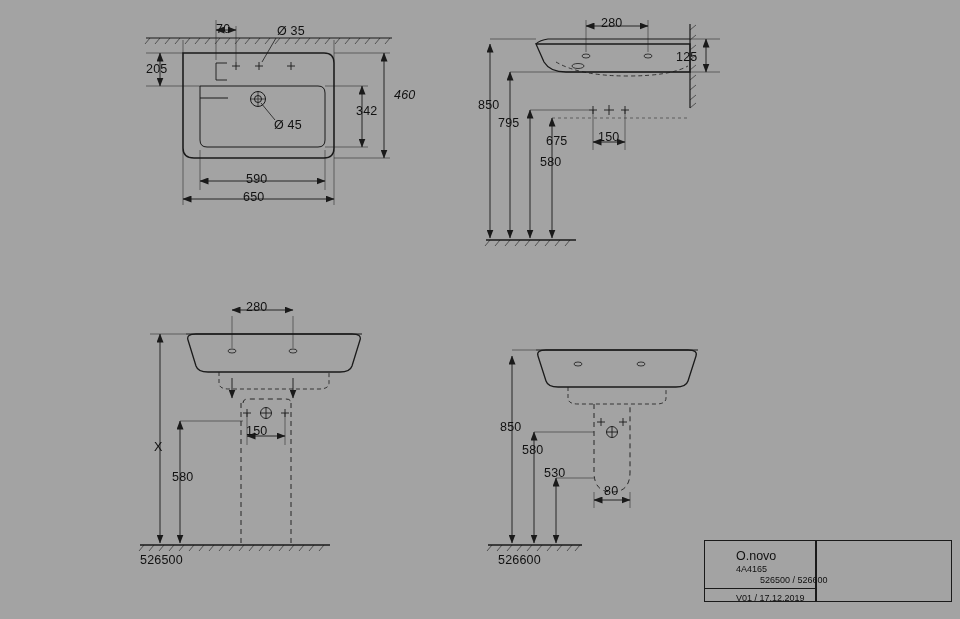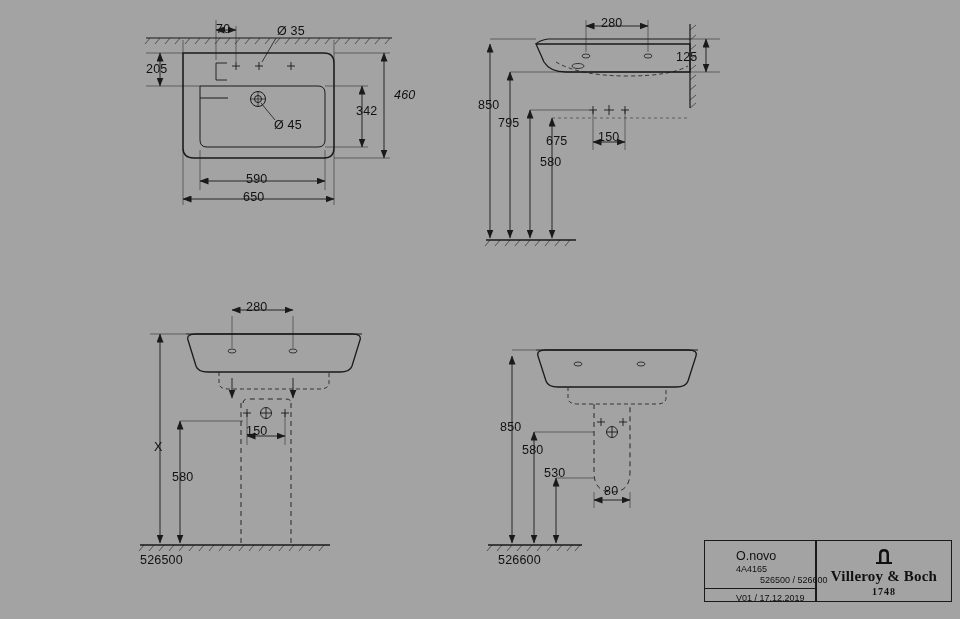--- a/index.html
+++ b/index.html
@@ -304,24 +304,14 @@
 
   <div class="title-block tb-left"></div>
   <div class="title-block tb-right"></div>
   <div class="tb-sep"></div>
 
   <div class="tb-text" style="left:712px; top:549px; font-size:12.5px;">O.novo</div>
   <div class="tb-text" style="left:712px; top:564px; font-size:9px;">4A4165</div>
   <div class="tb-text" style="left:712px; top:575px; font-size:9px;padding-left:24px;">526500 / 526600</div>
   <div class="tb-text" style="left:712px; top:593px; font-size:9px;">V01 / 17.12.2019</div>
 
-  <div class="brand">
-    <svg class="brand-mark" width="26" height="20" viewBox="0 0 26 20">
-      <g fill="#111111">
-        <path d="M5,18 L21,18 L21,16 L5,16 Z"></path>
-        <path d="M8,16 L8,8 Q8,3 13,3 Q18,3 18,8 L18,16 L15.5,16 L15.5,8 Q15.5,5.5 13,5.5 Q10.5,5.5 10.5,8 L10.5,16 Z"></path>
-      </g>
-    </svg>
-    <div class="brand-name">Villeroy &amp; Boch</div>
-    <div class="brand-year">1748</div>
-  </div>
 
 </div>
 
 </body></html>

